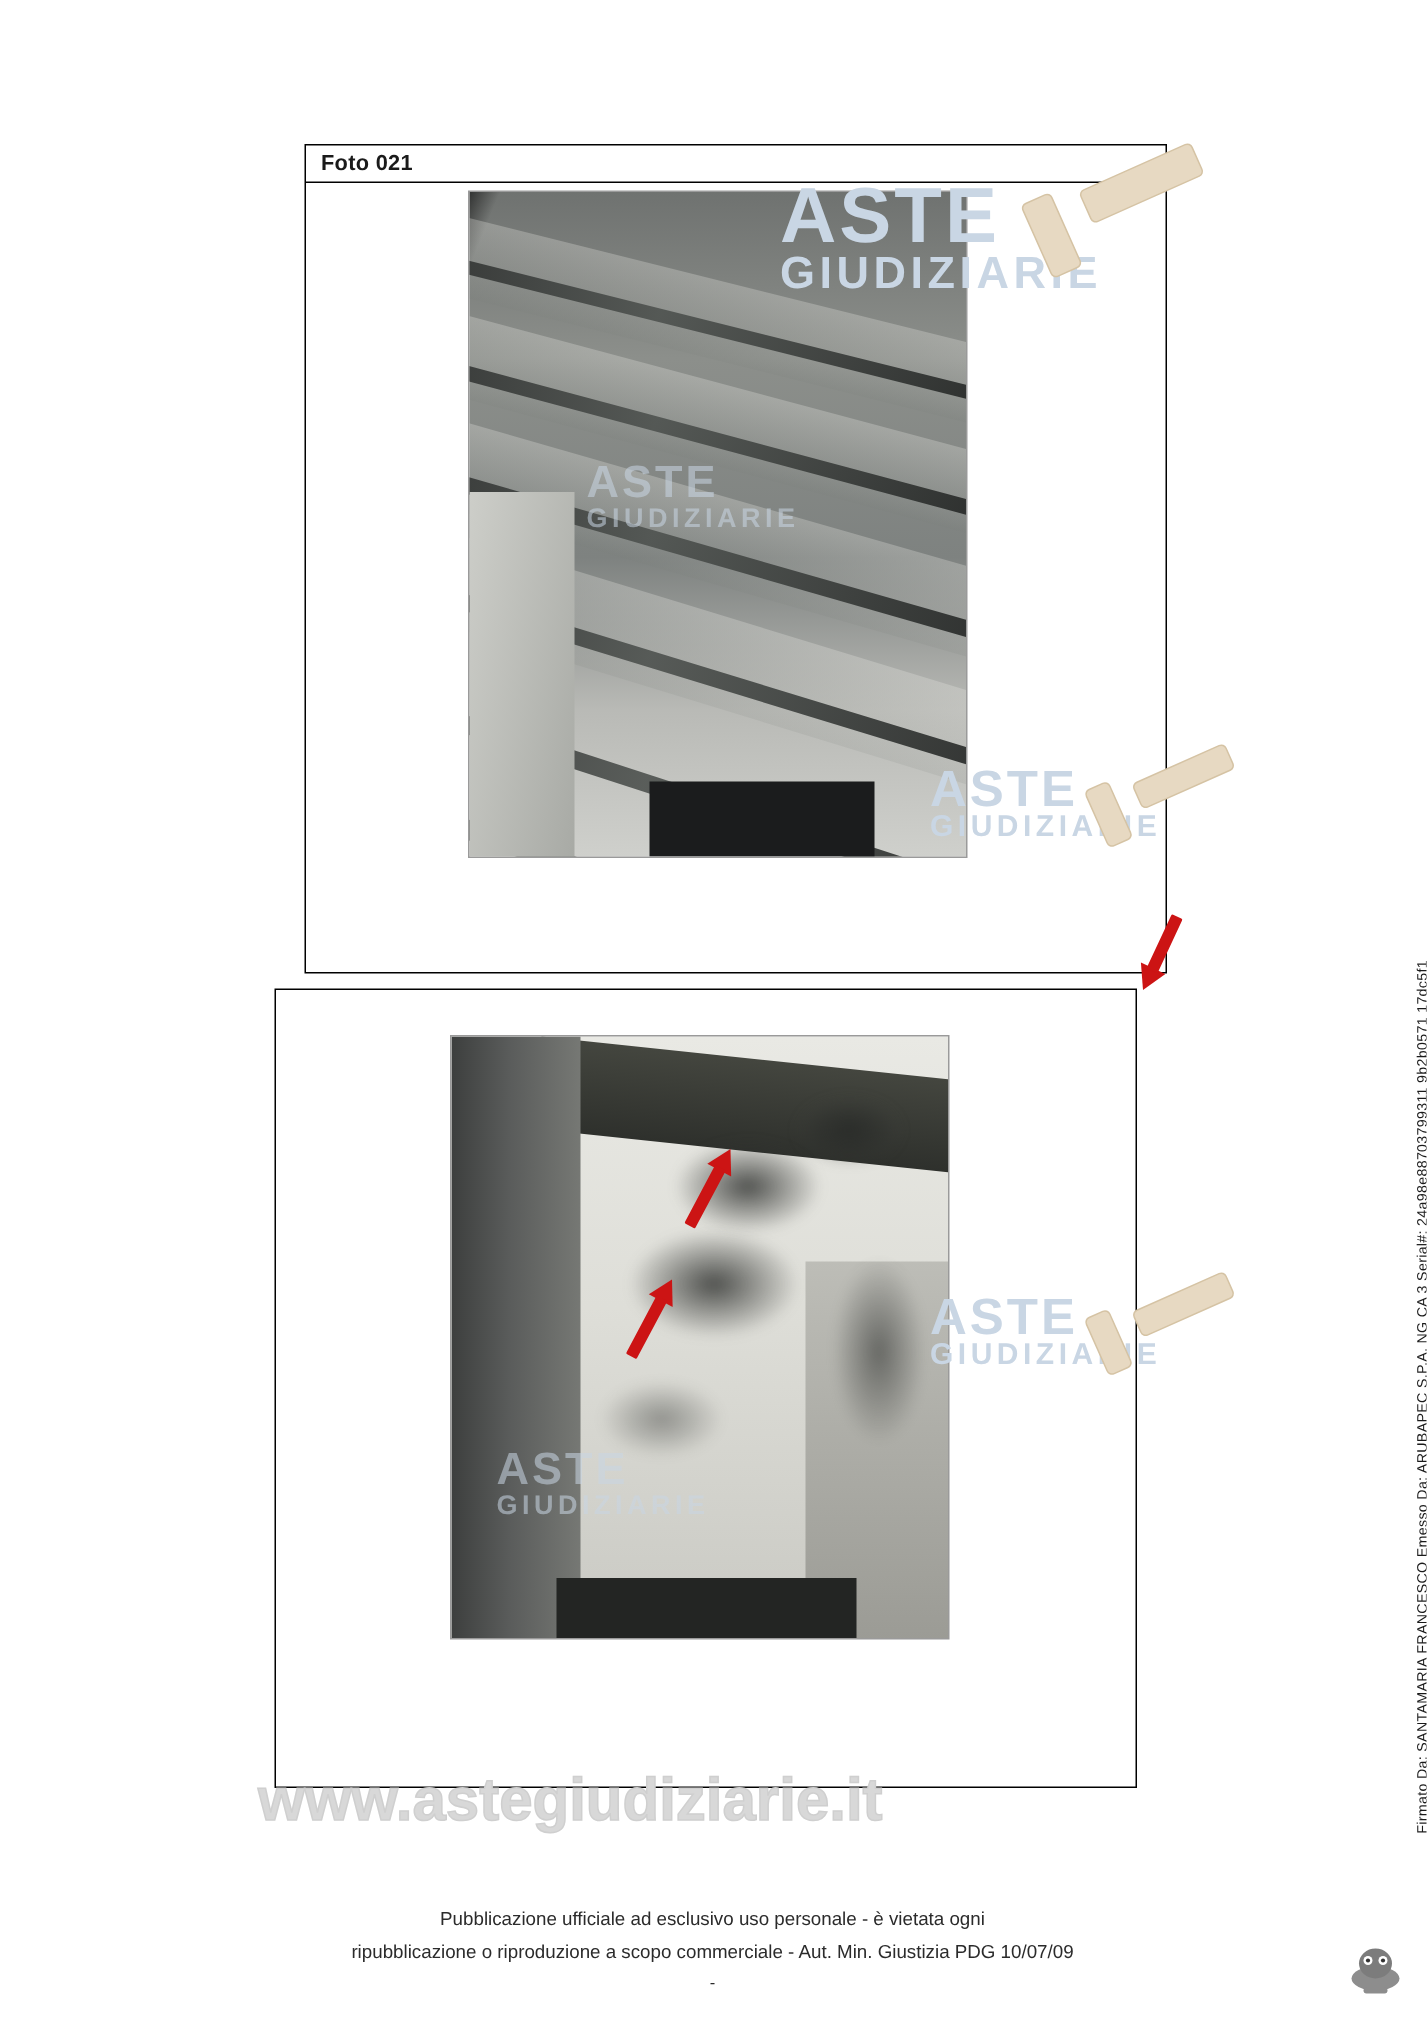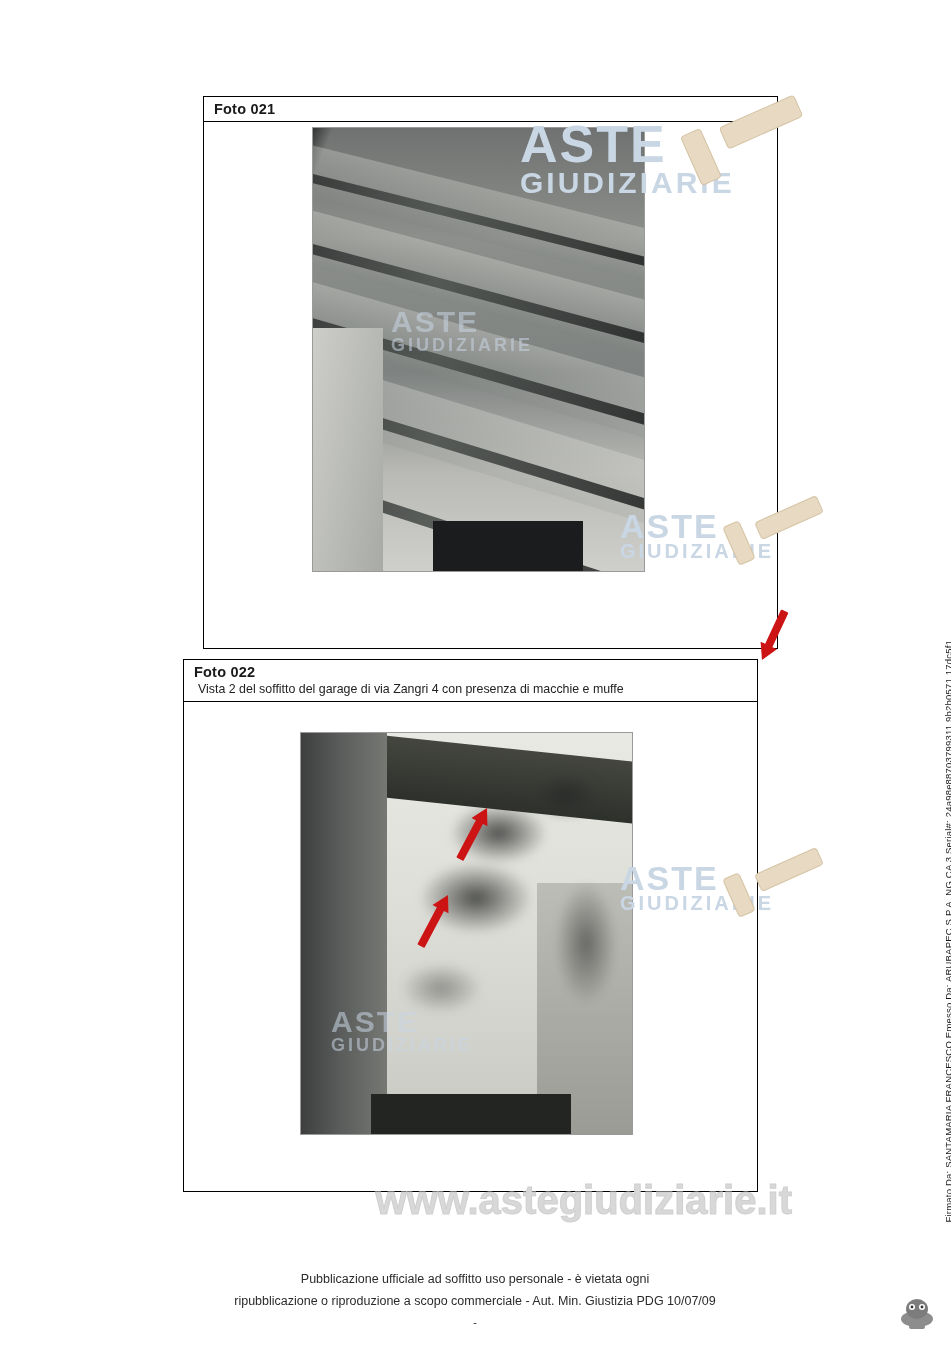--- a/index.html
+++ b/index.html
@@ -174,21 +174,21 @@
     border: 1px solid #d5c3a4;
     border-radius: 4px;
     transform: rotate(-24deg);
   }
 
   .wm-url {
     position: absolute;
     left: 172px;
     top: 1178px;
     width: 620px;
-    text-align: right;
+    text-align: left;
     font-family: "Liberation Sans", sans-serif;
     font-size: 40px;
     font-weight: bold;
     color: #d8d8d8;
     letter-spacing: 0px;
     -webkit-text-stroke: 1px #cfcfcf;
   }
 
   
   .footer {
@@ -262,24 +262,20 @@
           <div class="wm-text" style="font-size:30px; opacity:.55;">
             <span>ASTE</span>
             <span class="l2" style="font-size:18px;">GIUDIZIARIE</span>
           </div>
         </div>
       </div>
     </div>
   </div>
 
   <div class="photo-block" id="block-022">
-    <div class="caption-box">
-      <div class="caption-title">Foto 022</div>
-      <div class="caption-sub">Vista 2 del soffitto del garage di via Zangri 4 con presenza di macchie e muffe</div>
-    </div>
     <div class="photo-area">
       <div class="photo" id="photo-022">
         <div class="p22-beam"></div>
         <div class="p22-leftwall"></div>
         <div class="p22-rightwall"></div>
         <div class="p22-mold" style="left:150px; top:70px; width:95px; height:60px;"></div>
         <div class="p22-mold" style="left:120px; top:130px; width:110px; height:70px;"></div>
         <div class="p22-mold" style="left:230px; top:40px; width:70px; height:45px;"></div>
         <div class="p22-mold" style="left:255px; top:150px; width:60px; height:120px; opacity:.7;"></div>
         <div class="p22-mold" style="left:100px; top:230px; width:80px; height:50px; opacity:.5;"></div>
@@ -338,21 +334,21 @@
     </div>
     <div class="gavel" style="left:110px; top:-10px;">
       <div class="head-g" style="left:25px; top:8px; width:66px; height:17px;"></div>
       <div class="handle" style="left:0px; top:22px; width:16px; height:40px;"></div>
     </div>
   </div>
 
   <div class="wm-url">www.astegiudiziarie.it</div>
 
   <div class="footer">
-    <div>Pubblicazione ufficiale ad soffitto uso personale - è vietata ogni</div>
+    <div>Pubblicazione ufficiale ad esclusivo uso personale - è vietata ogni</div>
     <div>ripubblicazione o riproduzione a scopo commerciale - Aut. Min. Giustizia PDG 10/07/09</div>
   </div>
   <div class="footer-dash">-</div>
 
   <div class="sig-strip">Firmato Da: SANTAMARIA FRANCESCO Emesso Da: ARUBAPEC S.P.A. NG CA 3 Serial#: 24a98e88703799311 9b2b0571 17dc5f1</div>
 
   <div class="stamp">
     <svg width="44" height="44" viewBox="0 0 44 44" aria-hidden="true">
       <ellipse cx="22" cy="30" rx="16" ry="8" fill="#8d8d8d"></ellipse>
       <ellipse cx="22" cy="20" rx="11" ry="10" fill="#7c7c7c"></ellipse>

